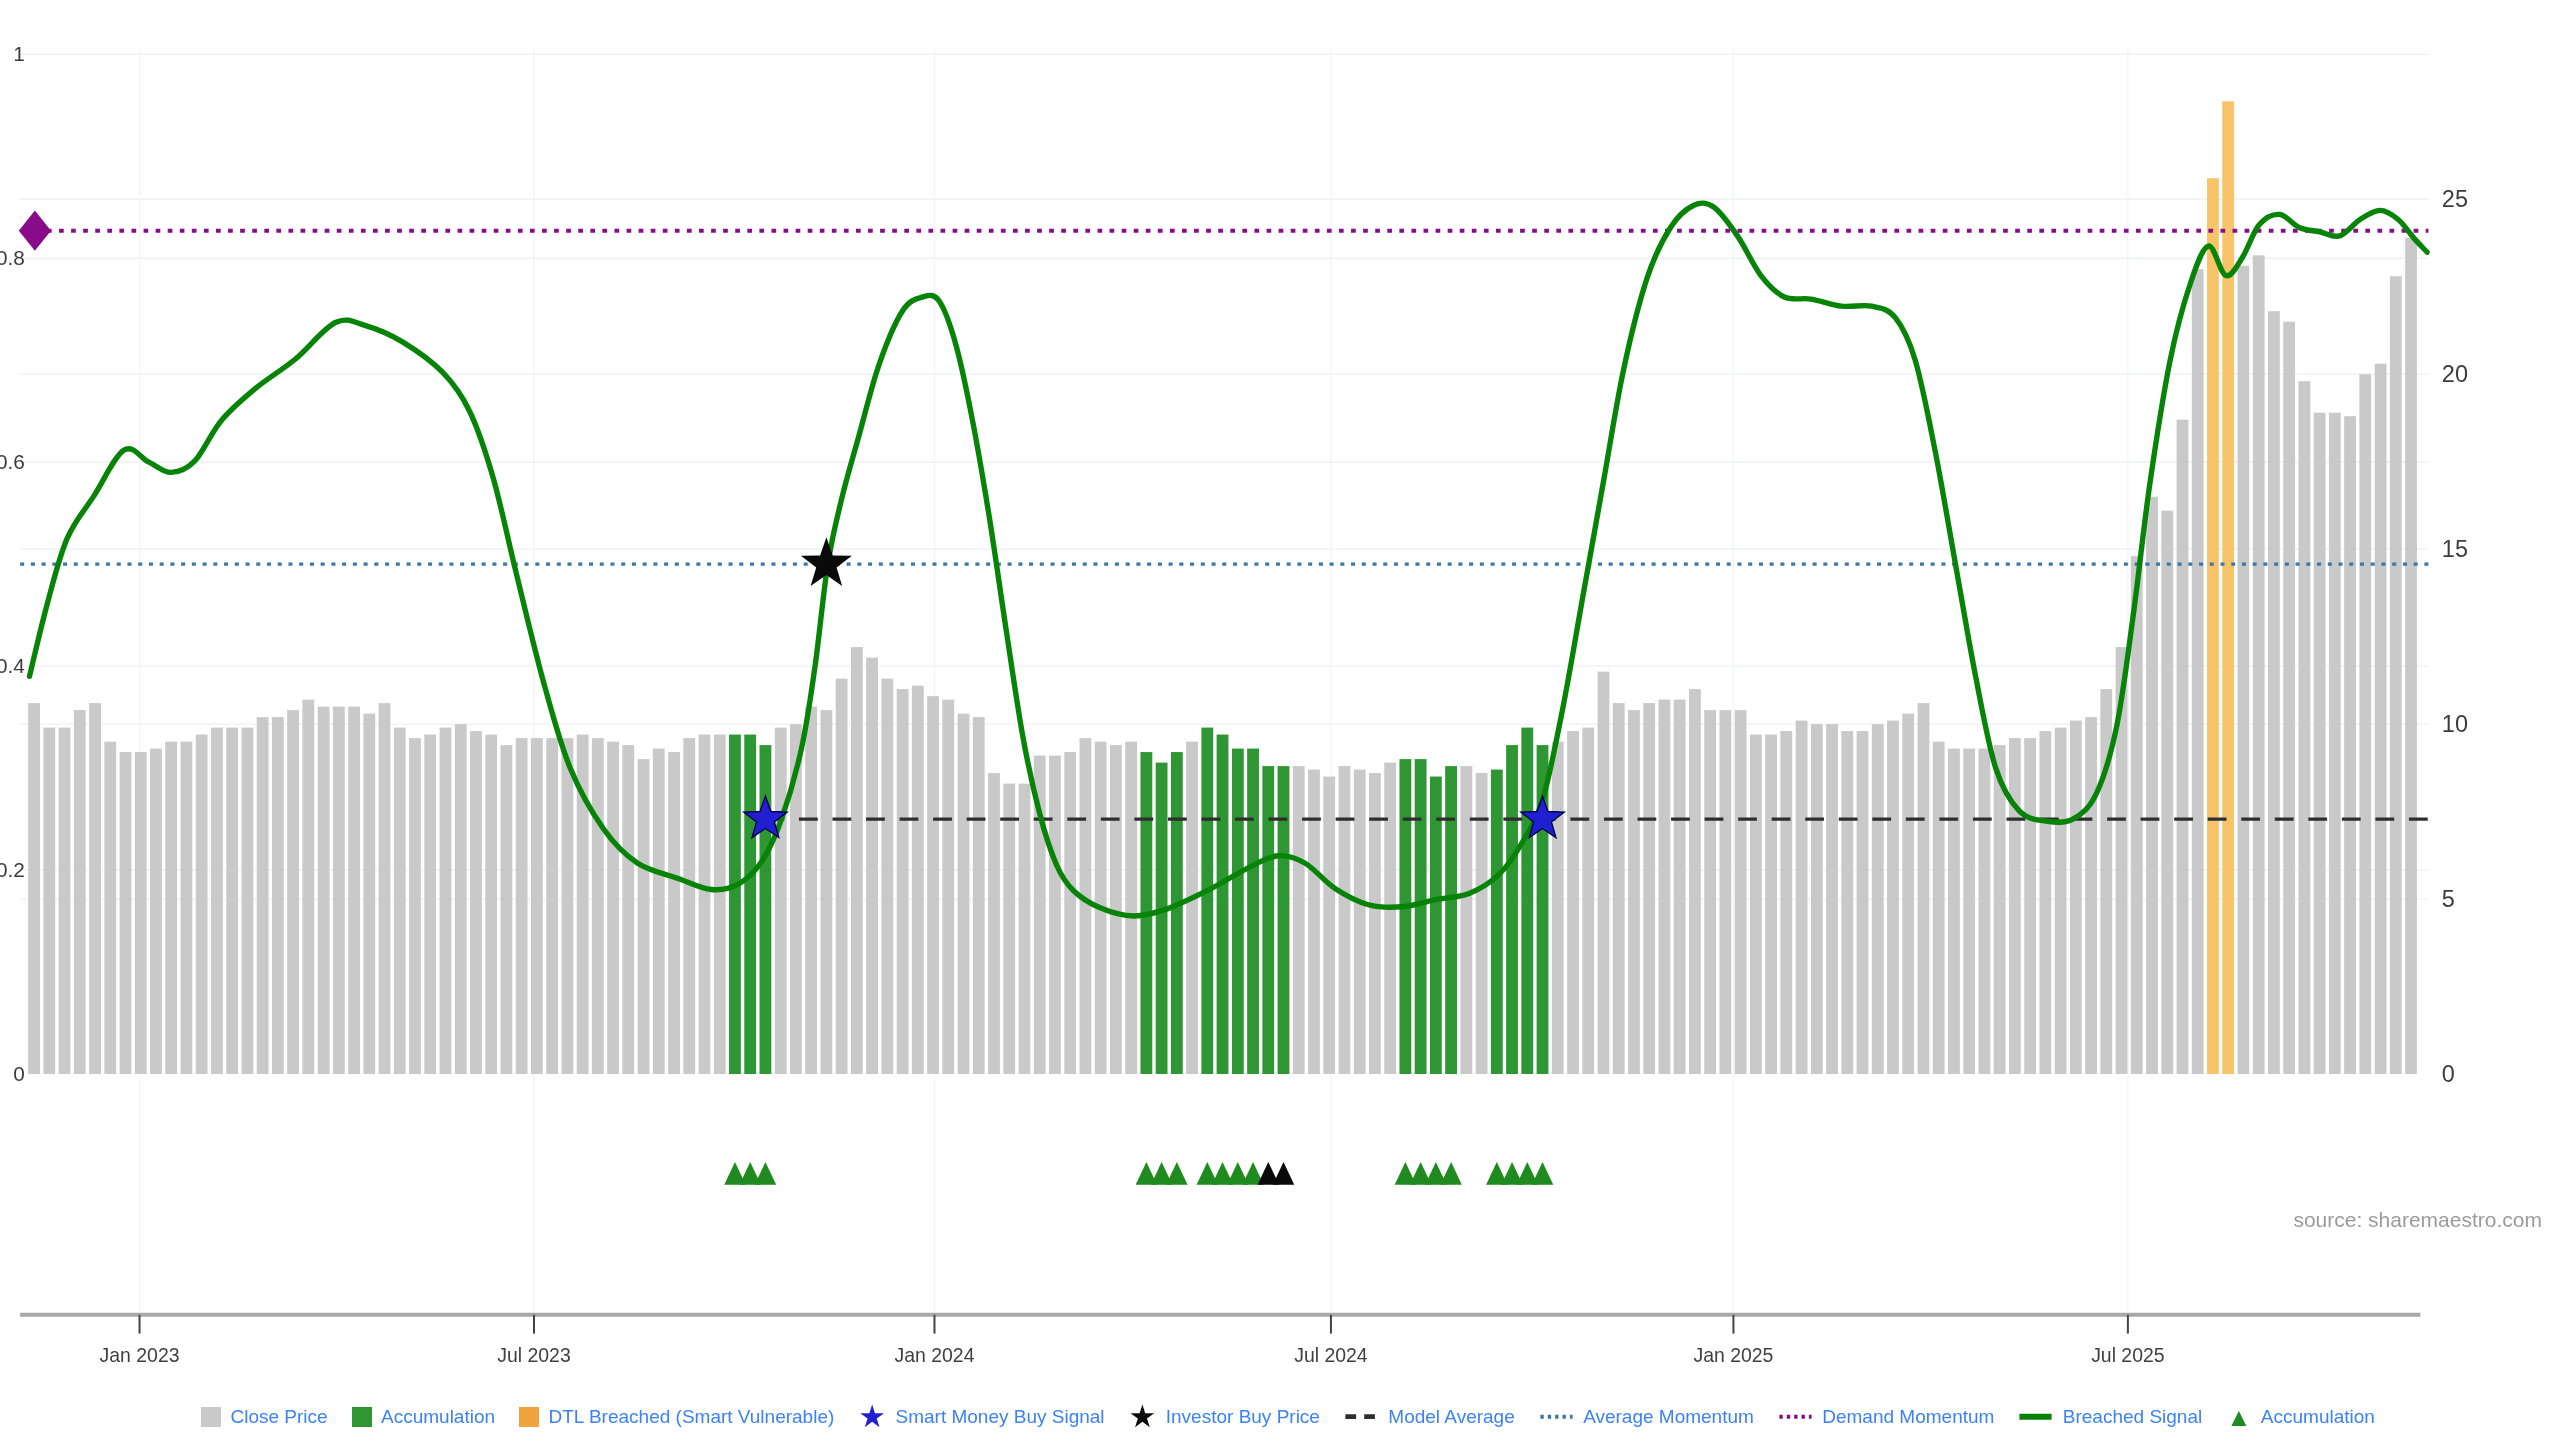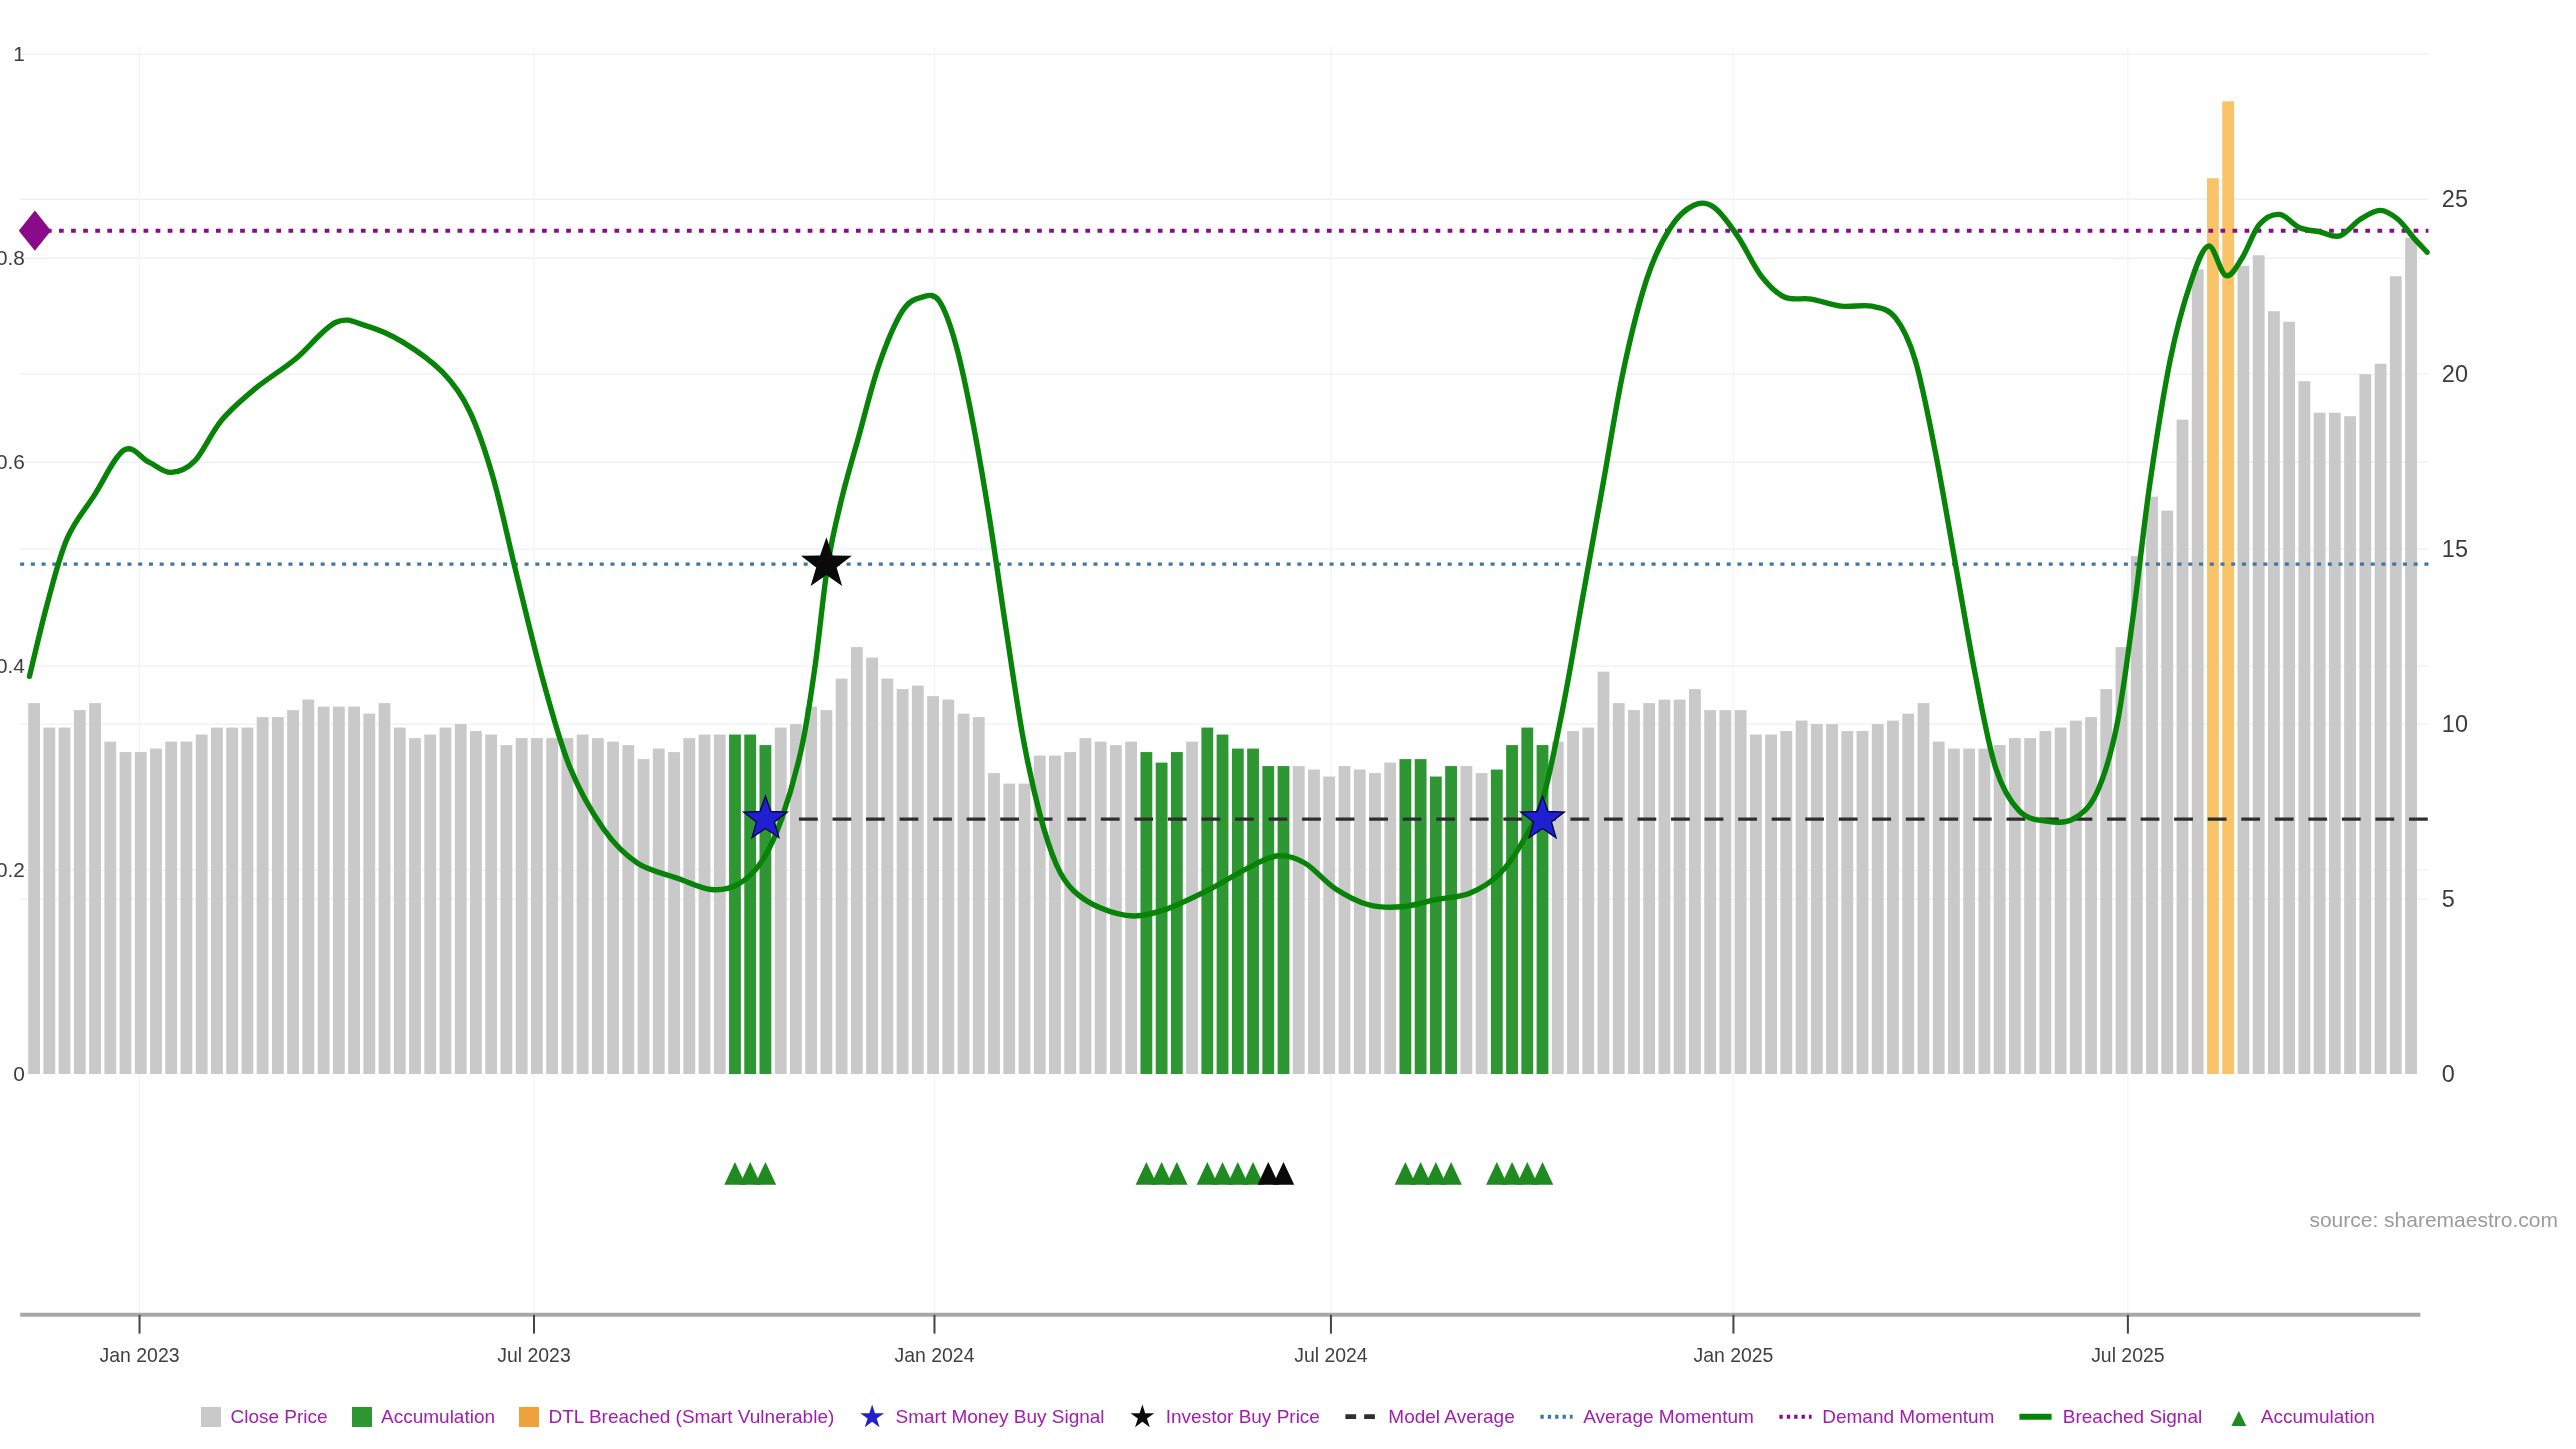--- a/index.html
+++ b/index.html
@@ -1,23 +1,23 @@
 <!DOCTYPE html>
 <html style="font-size:10.7px"><head>
 <meta charset="utf-8">
 <title>Price &amp; Momentum Chart</title>
 <style>
   html,body{margin:0;padding:0;background:#ffffff;}
   body{width:2576px;height:1449px;position:relative;font-family:"Liberation Sans",sans-serif;overflow:hidden;}
   #chart-wrap{position:absolute;left:0;top:0;width:2576px;height:1449px;}
   svg{display:block;}
-  #source-text{position:absolute;right:18px;top:1208px;font-size:21px;color:#9b9b9b;}
+  #source-text{position:absolute;right:34px;top:1208px;font-size:21px;color:#9b9b9b;}
   #legend{position:absolute;left:0;right:0;top:1406px;display:flex;justify-content:center;align-items:center;gap:24px;}
   .legend-item{display:flex;align-items:center;gap:9.4px;}
-  .legend-label{font-size:19px;color:#a21caf;white-space:nowrap;}
+  .legend-label{font-size:19px;color:#3b82f6;white-space:nowrap;}
   .lg-square{width:20px;height:20px;display:inline-block;}
   .lg-star{font-size:31px;line-height:20px;}
   .lg-tri{font-size:25.5px;line-height:20px;color:#1f8a1f;}
 </style>
 </head>
 <body>
 
 <div id="chart-wrap">
   <svg id="chart-svg" width="2576" height="1449" viewBox="0 0 3840 2160" xmlns="http://www.w3.org/2000/svg">
       <line x1="30" y1="1297" x2="3620" y2="1297" stroke="#eef0f5" stroke-width="2"></line>

